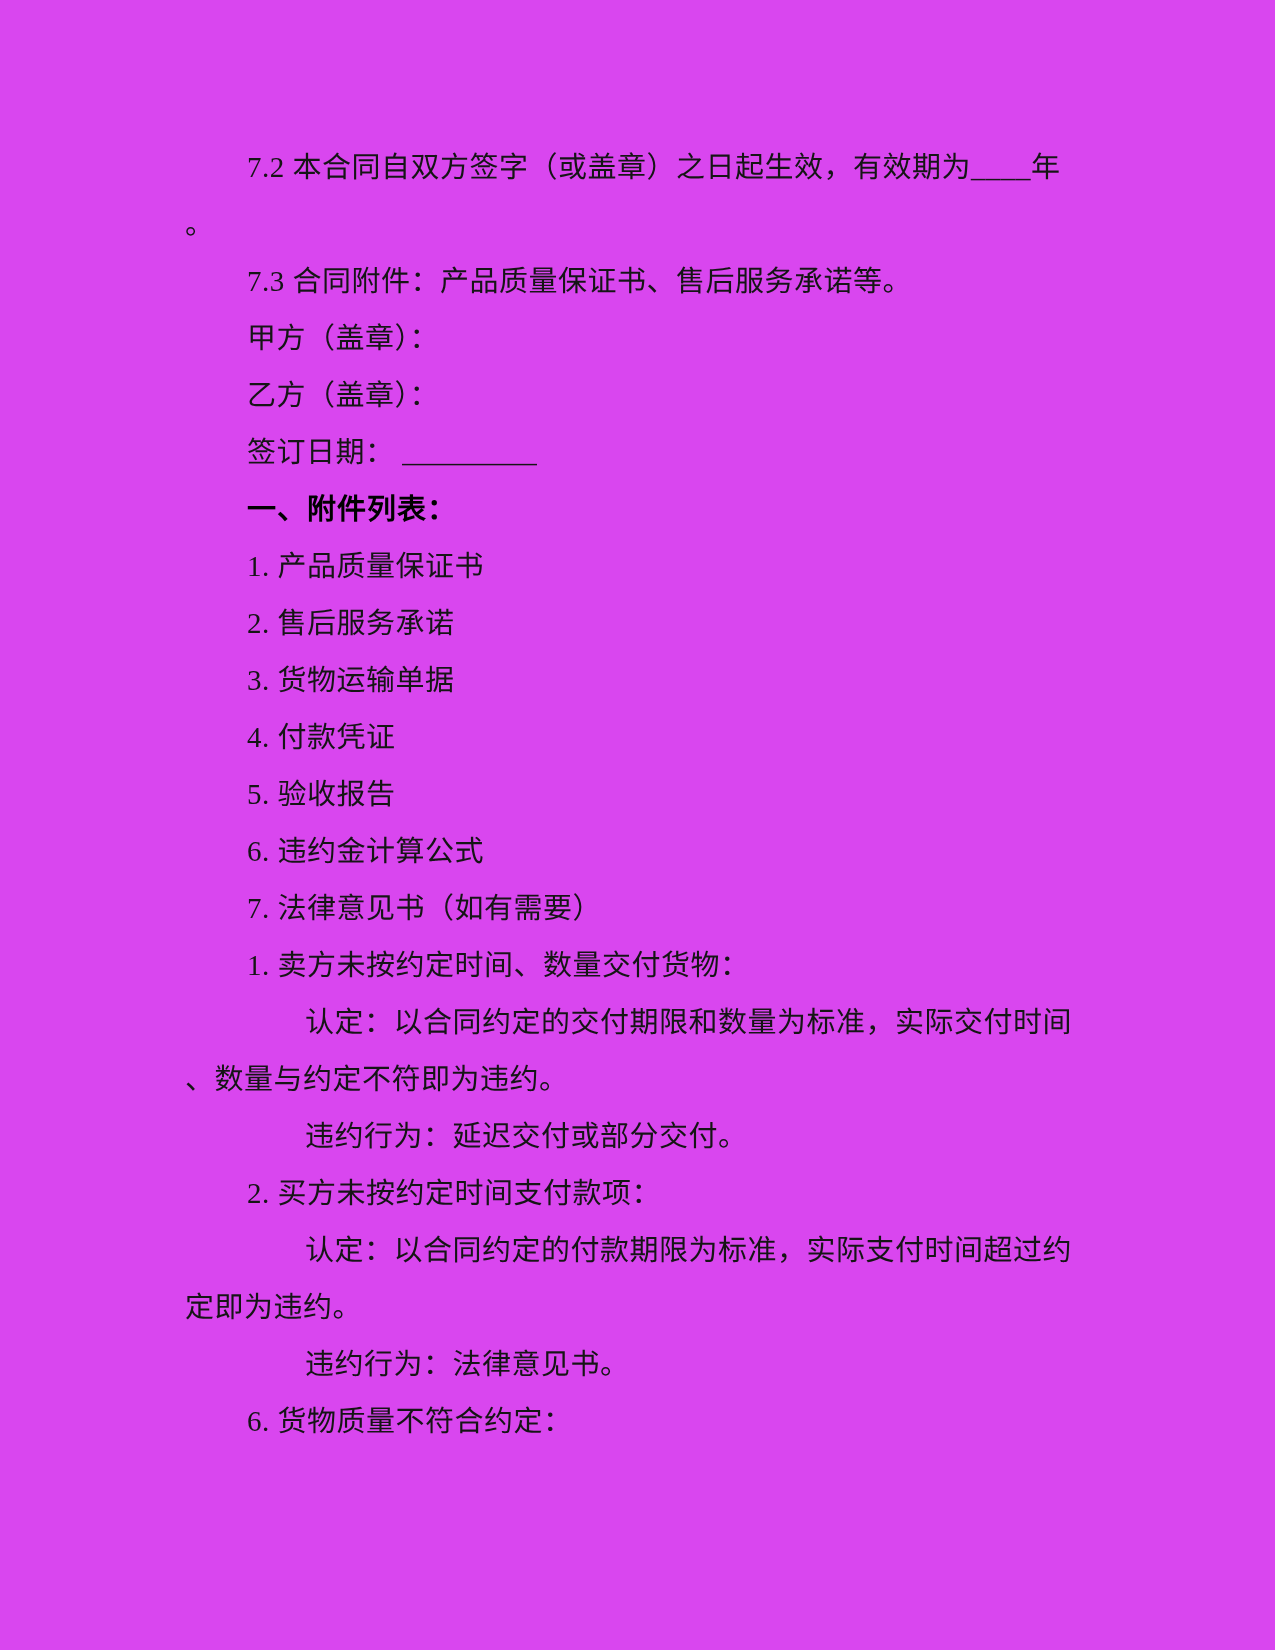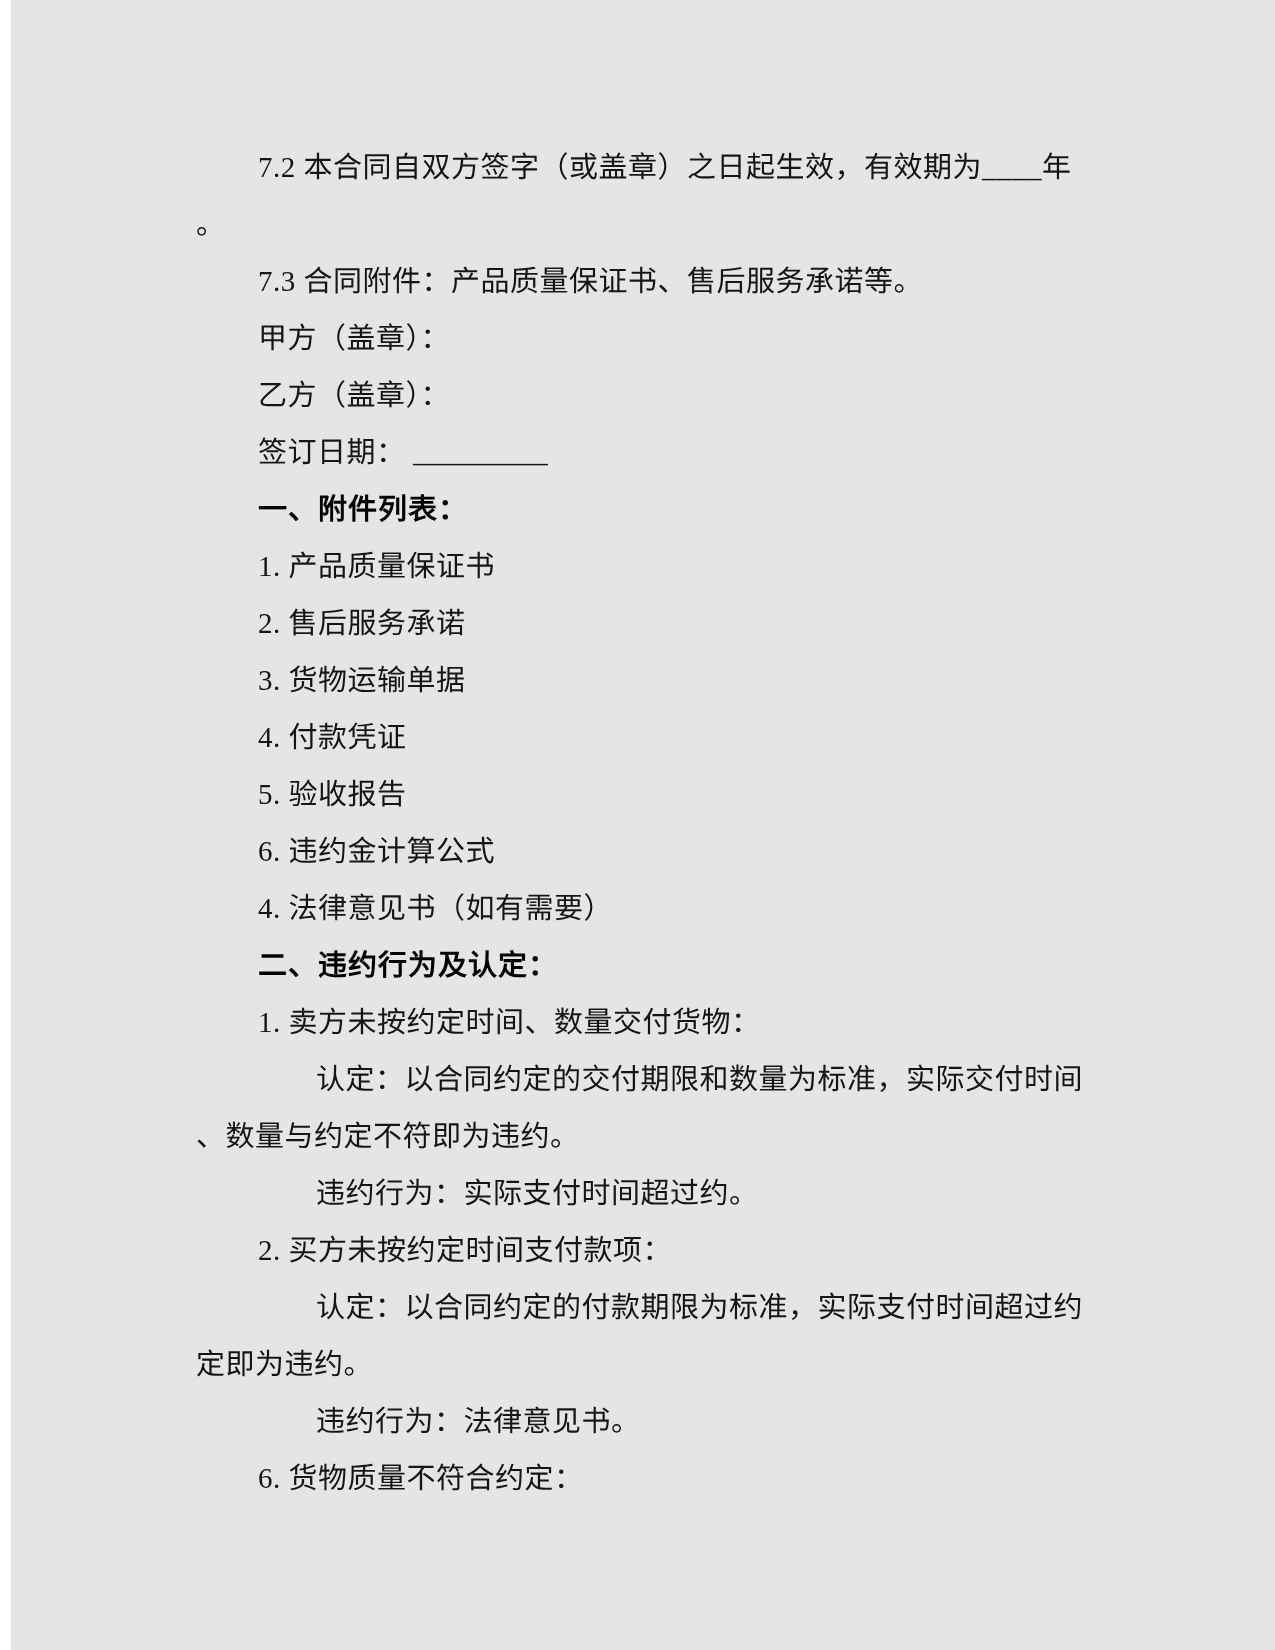--- a/index.html
+++ b/index.html
@@ -10,22 +10,21 @@
   body {
     width: 1275px;
     height: 1650px;
     position: relative;
     overflow: hidden;
     font-family: "Liberation Serif", "DejaVu Serif", serif;
   }
   .page {
     position: absolute;
     inset: 0;
-    background: #e5e5e5;
-    margin-left: 11px;
+    background: #d946ef;
   }
   .doc {
     position: absolute;
     left: 185px;
     top: 139px;
     width: 935px;
   }
   .line {
     font-size: 29px;
     line-height: 57px;
@@ -54,25 +53,24 @@
       <div class="line indent-first">甲方（盖章）：</div>
       <div class="line indent-first">乙方（盖章）：</div>
       <div class="line indent-first">签订日期： _________</div>
       <div class="line indent-first bold">一、附件列表：</div>
       <div class="line indent-first">1. 产品质量保证书</div>
       <div class="line indent-first">2. 售后服务承诺</div>
       <div class="line indent-first">3. 货物运输单据</div>
       <div class="line indent-first">4. 付款凭证</div>
       <div class="line indent-first">5. 验收报告</div>
       <div class="line indent-first">6. 违约金计算公式</div>
-      <div class="line indent-first">4. 法律意见书（如有需要）</div>
-      <div class="line indent-first bold">二、违约行为及认定：</div>
+      <div class="line indent-first">7. 法律意见书（如有需要）</div>
       <div class="line indent-first">1. 卖方未按约定时间、数量交付货物：</div>
       <div class="line indent-deep">认定：以合同约定的交付期限和数量为标准，实际交付时间</div>
       <div class="line indent-none">、数量与约定不符即为违约。</div>
-      <div class="line indent-deep">违约行为：实际支付时间超过约。</div>
+      <div class="line indent-deep">违约行为：延迟交付或部分交付。</div>
       <div class="line indent-first">2. 买方未按约定时间支付款项：</div>
       <div class="line indent-deep">认定：以合同约定的付款期限为标准，实际支付时间超过约</div>
       <div class="line indent-none">定即为违约。</div>
       <div class="line indent-deep">违约行为：法律意见书。</div>
       <div class="line indent-first">6. 货物质量不符合约定：</div>
     </section>
 </main>
 
 </body></html>

